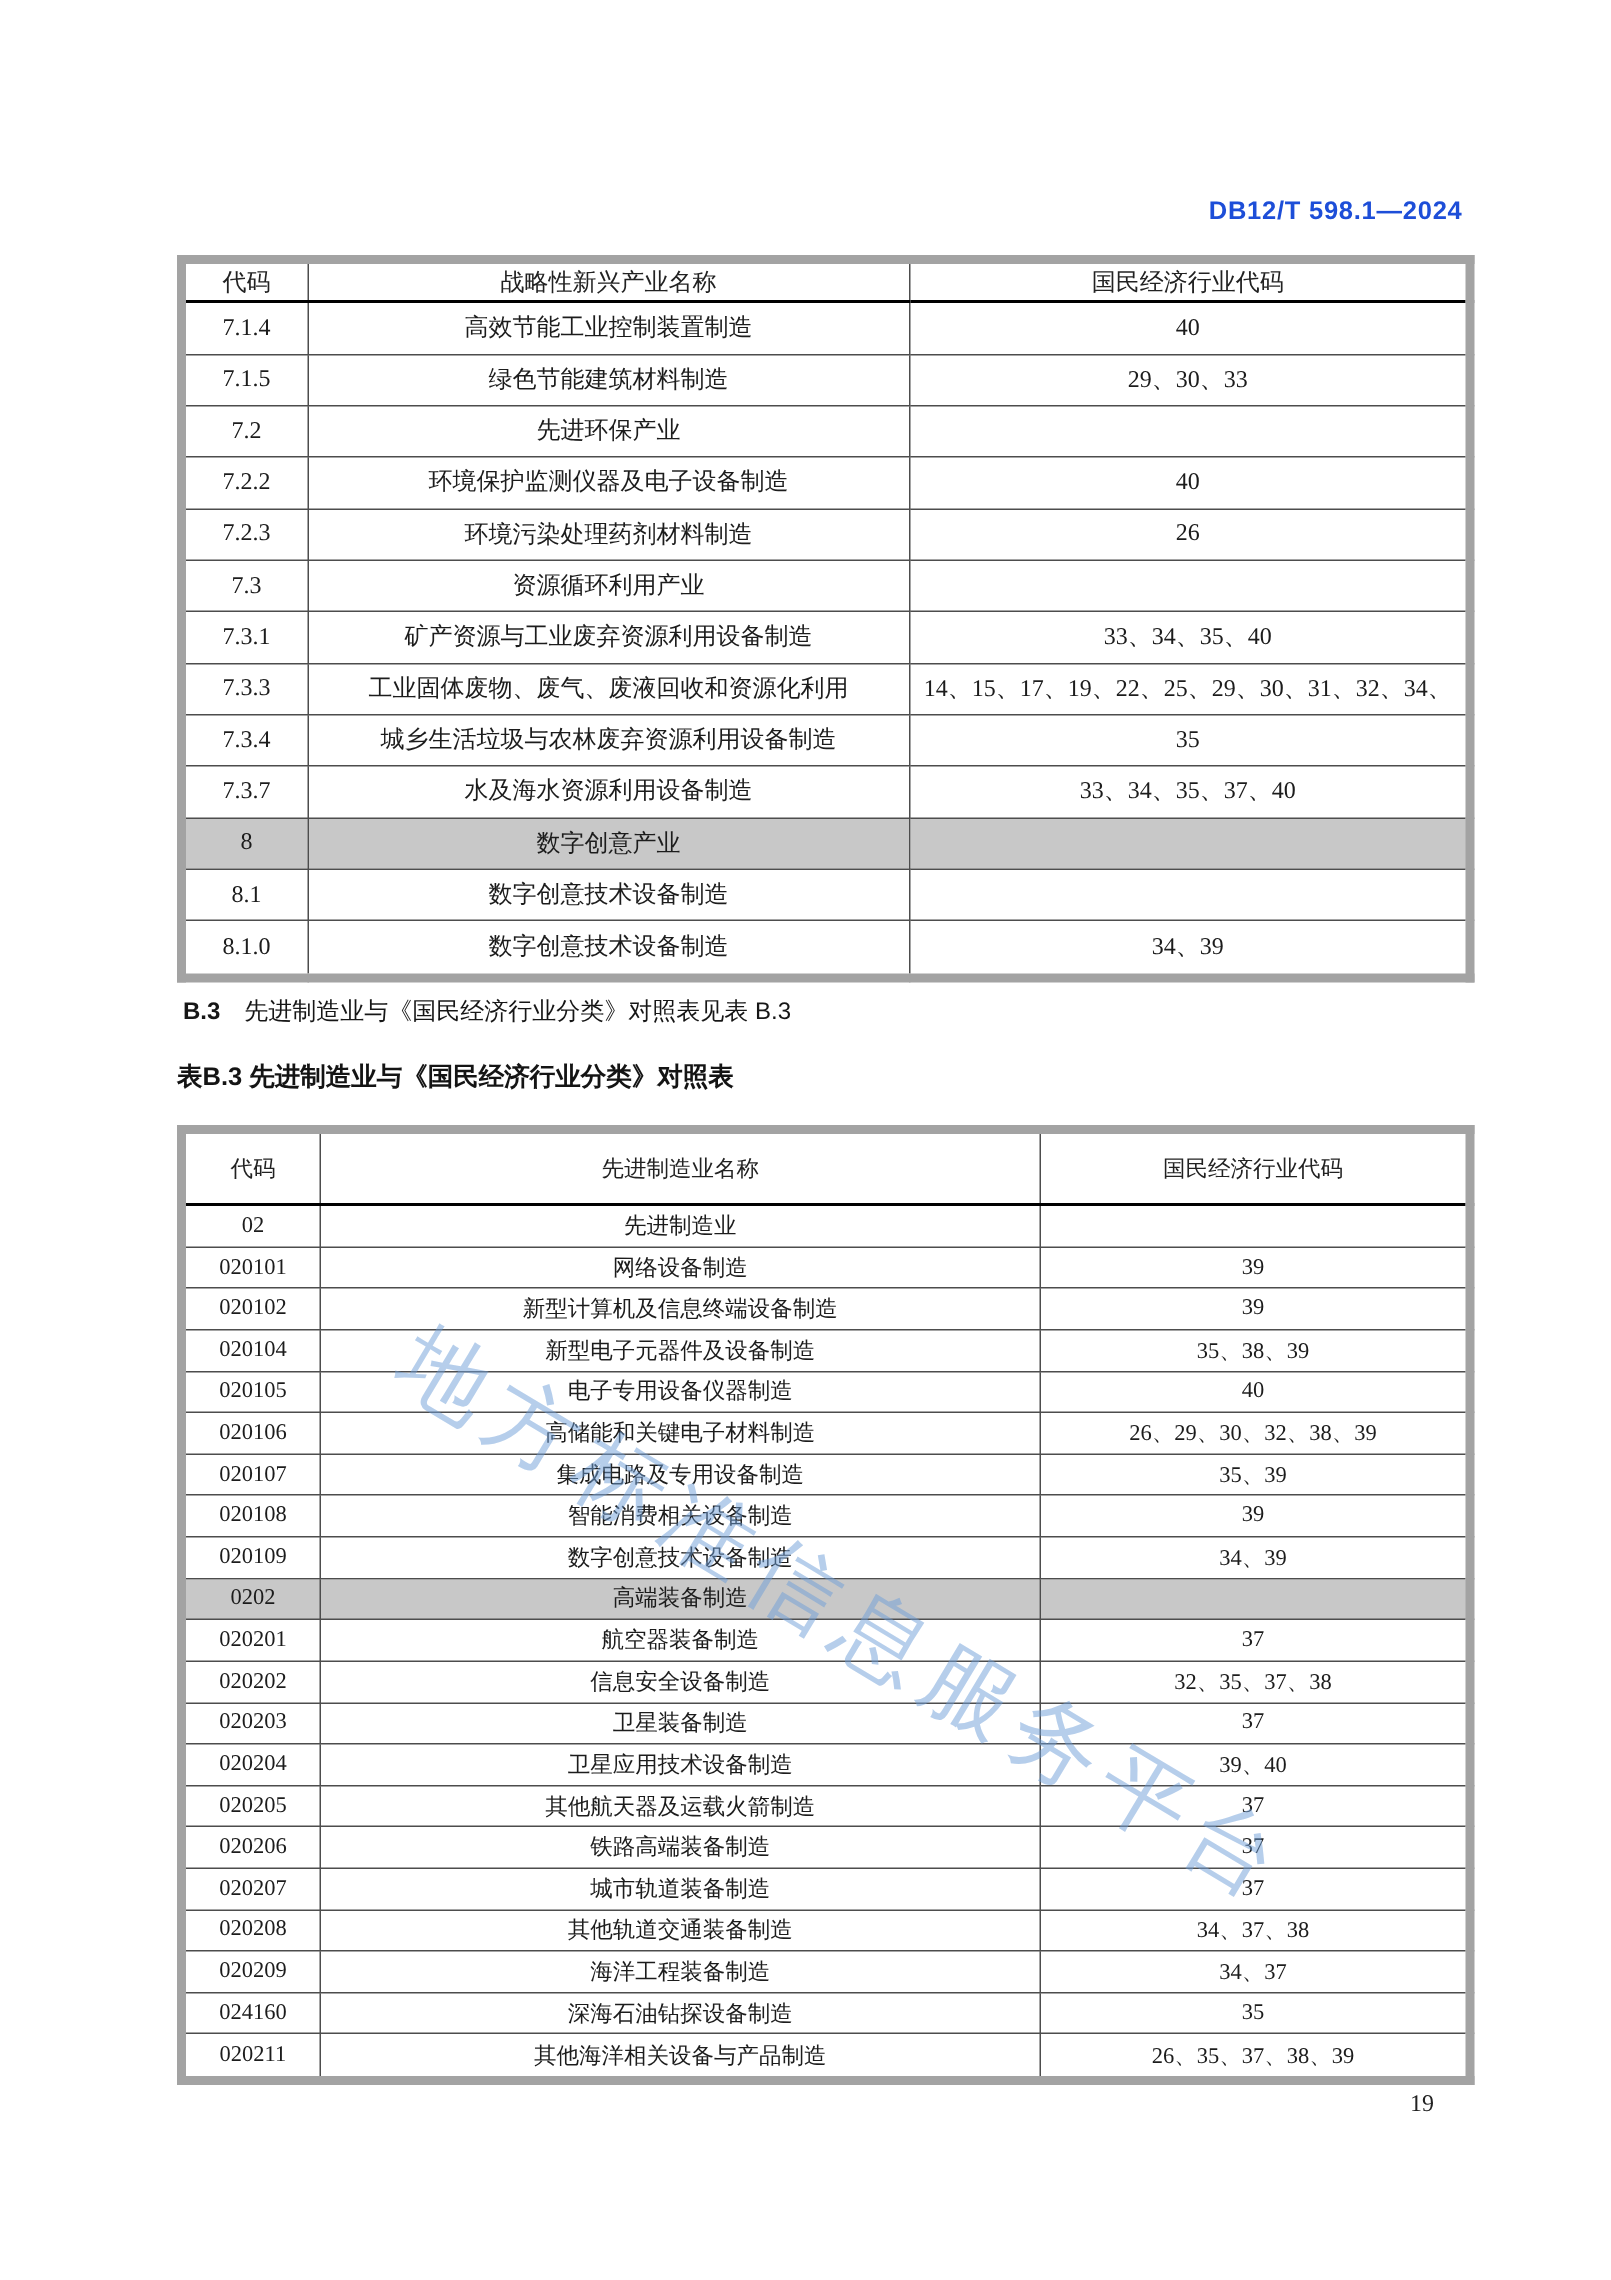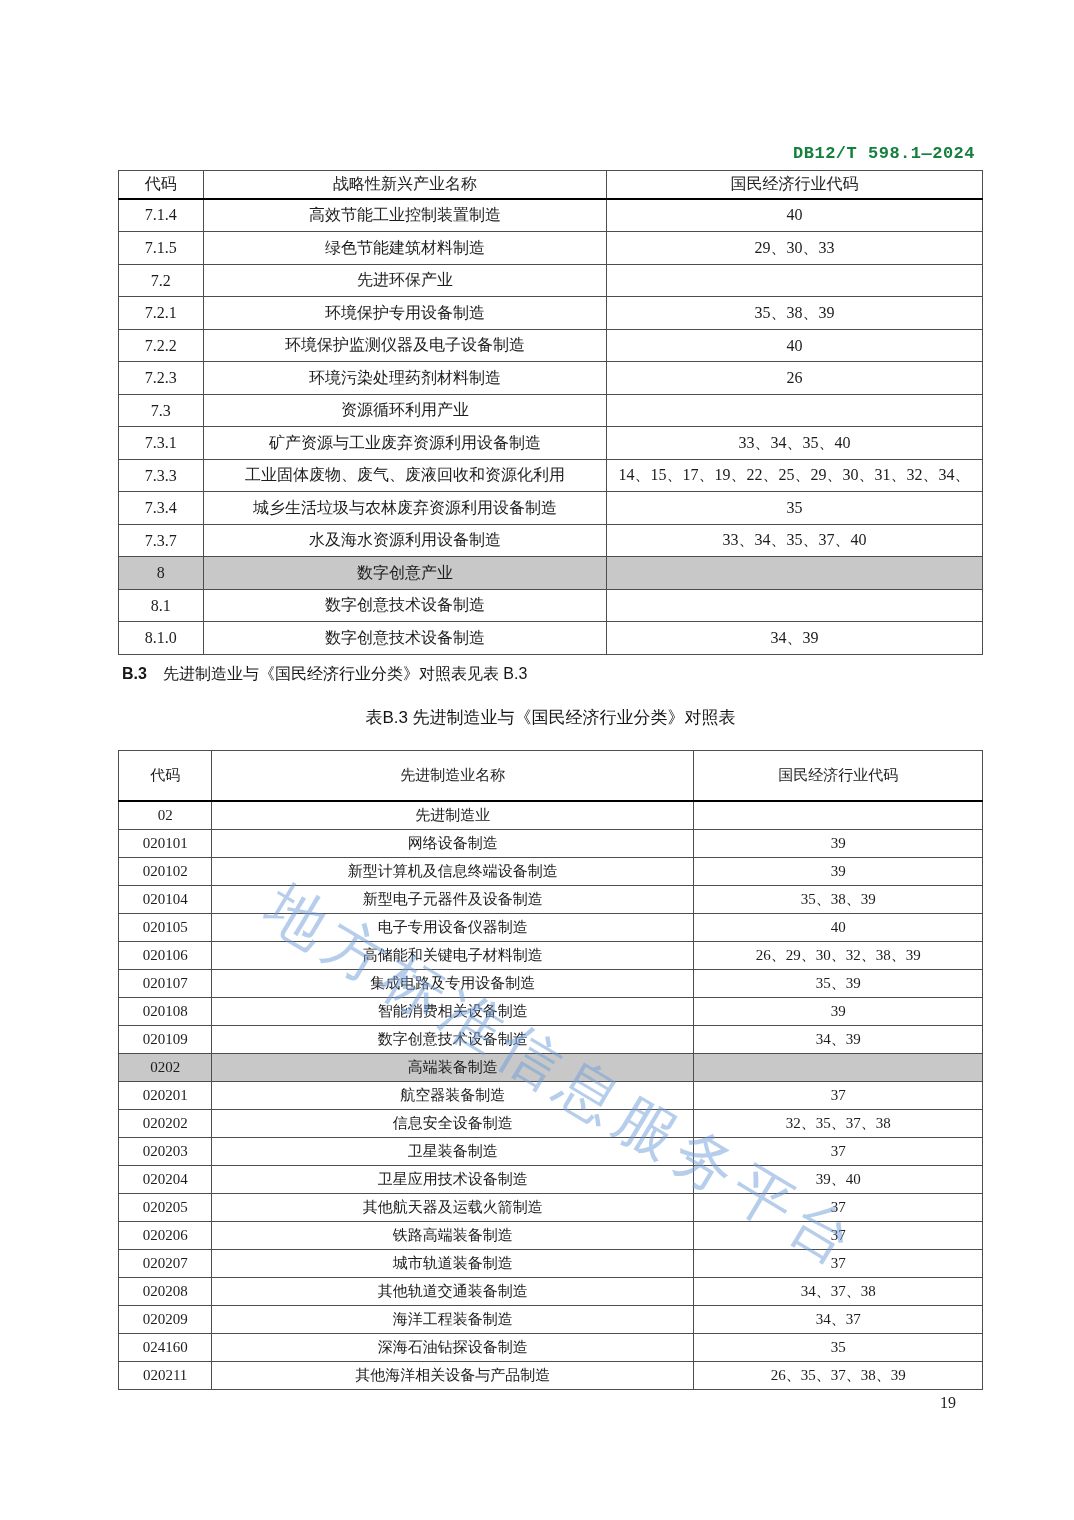--- a/index.html
+++ b/index.html
@@ -3,30 +3,30 @@
 <meta charset="utf-8">
 <style>
   html,body{margin:0;padding:0;background:#ffffff;}
   .page{
     position:relative;width:1074px;height:1520px;background:#ffffff;
     font-family:"Liberation Serif","DejaVu Serif",serif;color:#1c1c1c;overflow:hidden;
   }
   
   .doc-number{
     position:absolute;top:131px;right:99px;
-    font-family:Liberation Mono, monospace;
-    font-weight:600;font-size:17px;letter-spacing:0.5px;color:#15803d;margin-top:13px;
+    font-family:Liberation Sans, sans-serif;
+    font-weight:600;font-size:17px;letter-spacing:0.5px;color:#1d4ed8;
   }
   
   .tbl-wrap{position:absolute;left:118px;width:865px;}
   .tbl-wrap.t1{top:170px;height:485px;}
   .tbl-wrap.t2{top:750px;height:640px;}
   table.doc-table{
     width:100%;height:100%;border-collapse:collapse;table-layout:fixed;
-    border:1px solid #a3a3a3;
+    border:6px solid #a3a3a3;
   }
   table.doc-table th,table.doc-table td{
     border:1px solid #4d4d4d;text-align:center;vertical-align:middle;
     padding:0 4px;overflow:hidden;white-space:nowrap;
   }
   table.doc-table thead th{
     border-bottom:2px solid #000;font-weight:400;color:#222;
   }
   .t1 table.doc-table{font-size:16px;}
   .t1 thead tr{height:28px;}
@@ -35,23 +35,23 @@
   tr.hl td{background:var(--hl,#c8c8c8);}
   
   .section-line{
     position:absolute;left:122px;top:664px;font-size:16px;color:#161616;
     font-family:"Liberation Sans","DejaVu Sans",sans-serif;
   }
   .section-line .sec-label{font-weight:700;margin-right:16px;}
   .section-line .sec-text{font-weight:500;}
   
   .table-caption{
-    position:absolute;left:118px;top:706px;width:865px;text-align:center;
+    position:absolute;left:118px;top:706px;width:865px;
     font-family:"Liberation Sans","DejaVu Sans",sans-serif;
-    font-weight:400;font-size:17px;color:#141414;
+    font-weight:700;font-size:17px;color:#141414;
   }
   
   .watermark{
     position:absolute;left:290px;top:870px;z-index:5;pointer-events:none;
     transform:rotate(31deg);transform-origin:0 0;
     font-size:60px;letter-spacing:8px;line-height:1.25;white-space:nowrap;
     color:var(--wm,#6f9fd8);opacity:0.5;font-family:"Liberation Serif","DejaVu Serif",serif;
   }
   
   .page-number{
@@ -89,25 +89,20 @@
             <td>7.1.5</td>
             <td>绿色节能建筑材料制造</td>
             <td>29、30、33</td>
           </tr>
           <tr>
             <td>7.2</td>
             <td>先进环保产业</td>
             <td></td>
           </tr>
           <tr>
-            <td>7.2.1</td>
-            <td>环境保护专用设备制造</td>
-            <td>35、38、39</td>
-          </tr>
-          <tr>
             <td>7.2.2</td>
             <td>环境保护监测仪器及电子设备制造</td>
             <td>40</td>
           </tr>
           <tr>
             <td>7.2.3</td>
             <td>环境污染处理药剂材料制造</td>
             <td>26</td>
           </tr>
           <tr>

